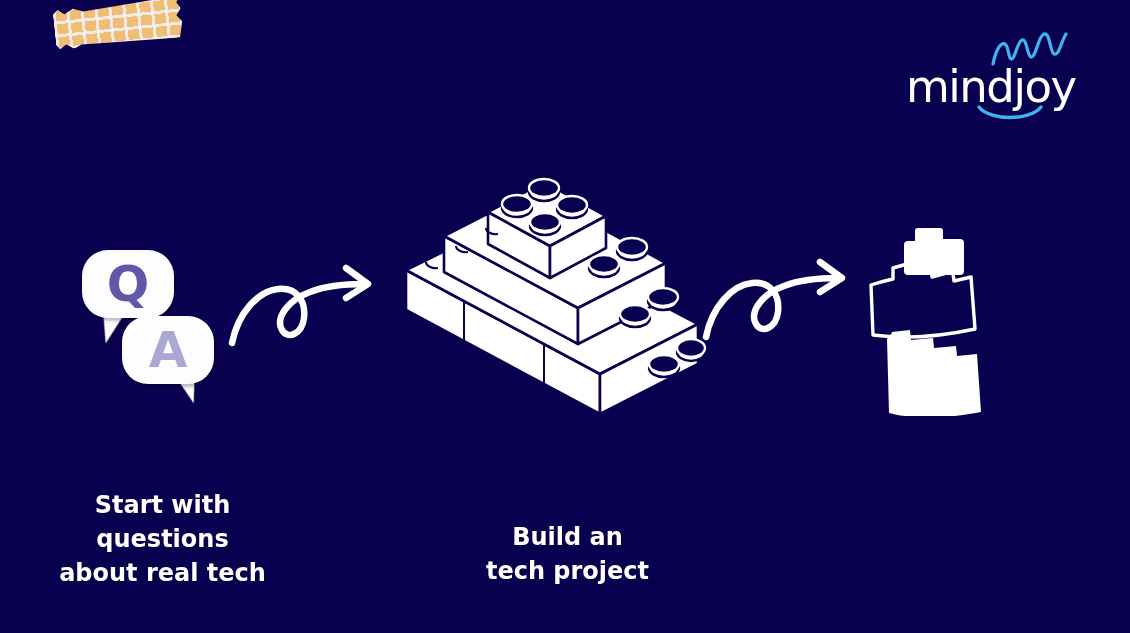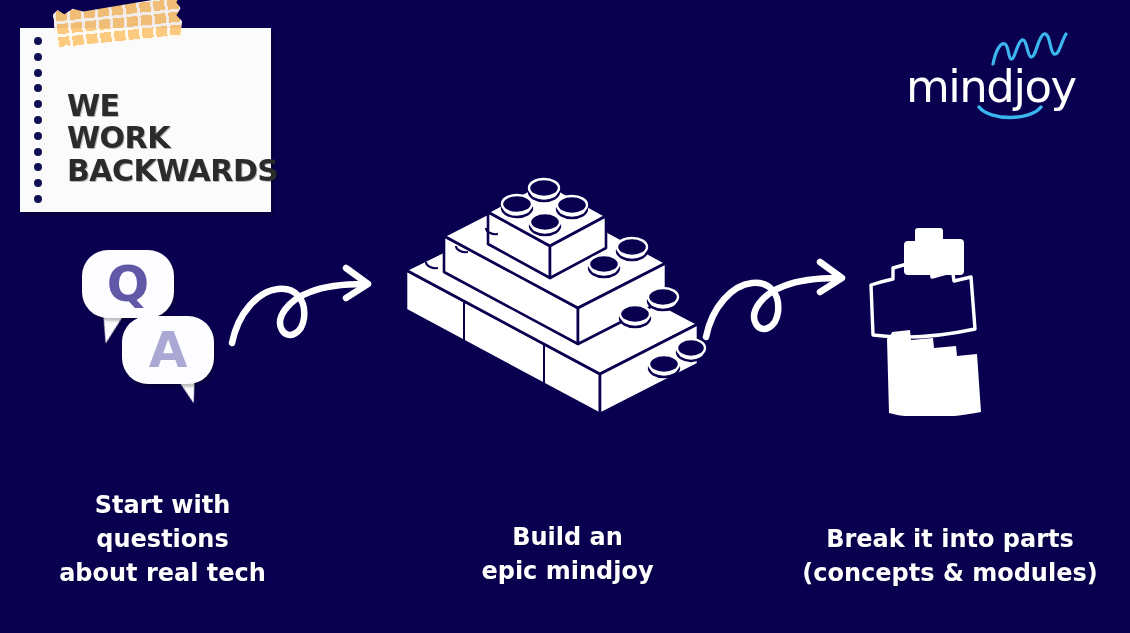--- a/index.html
+++ b/index.html
@@ -223,38 +223,20 @@
     top: 216px;
     width: 220px;
     height: 200px;
   }
 </style>
 </head>
 <body>
 
 <div id="slide">
 
-  <div id="notepad">
-    <div id="notepad-holes">
-      <span class="hole"></span>
-      <span class="hole"></span>
-      <span class="hole"></span>
-      <span class="hole"></span>
-      <span class="hole"></span>
-      <span class="hole"></span>
-      <span class="hole"></span>
-      <span class="hole"></span>
-      <span class="hole"></span>
-      <span class="hole"></span>
-      <span class="hole"></span>
-    </div>
-    <div id="notepad-title">WE
-WORK
-BACKWARDS</div>
-  </div>
   <div id="washi-tape"></div>
 
   <div id="logo">
     <svg id="logo-squiggle" viewBox="0 0 84 42" fill="none">
       <path d="M3 36 C6 21, 11 14, 15 16 C19 18, 18 30, 21 31 C25 32, 27 14, 32 12
                C37 10, 37 28, 41 29 C46 30, 48 8, 54 6 C60 4, 60 24, 64 26
                C69 28, 71 14, 76 6" stroke="#3bb6ef" stroke-width="3.2" stroke-linecap="round" stroke-linejoin="round"></path>
     </svg>
     <div id="logo-wordmark">mindjoy</div>
     <svg id="logo-smile" viewBox="0 0 68 22" fill="none">
@@ -348,17 +330,15 @@
     <g>
       <path d="M24 116 l18 -2 l1 10 l22 -2 l1 10 l22 -2 l1 10 l20 -2
                l4 58 c-40 8 -74 6 -92 1 l-2 -74 c2 -3 5 -5 5 -7 z" fill="#ffffff"></path>
     </g>
   </svg>
 
   <div class="caption" id="caption-left">Start with
 questions
 about real tech</div>
   <div class="caption" id="caption-mid">Build an
-epic mindjoy</div>
-  <div class="caption" id="caption-right">Break it into parts
-(concepts &amp; modules)</div>
+tech project</div>
 
 </div>
 
 </body></html>

